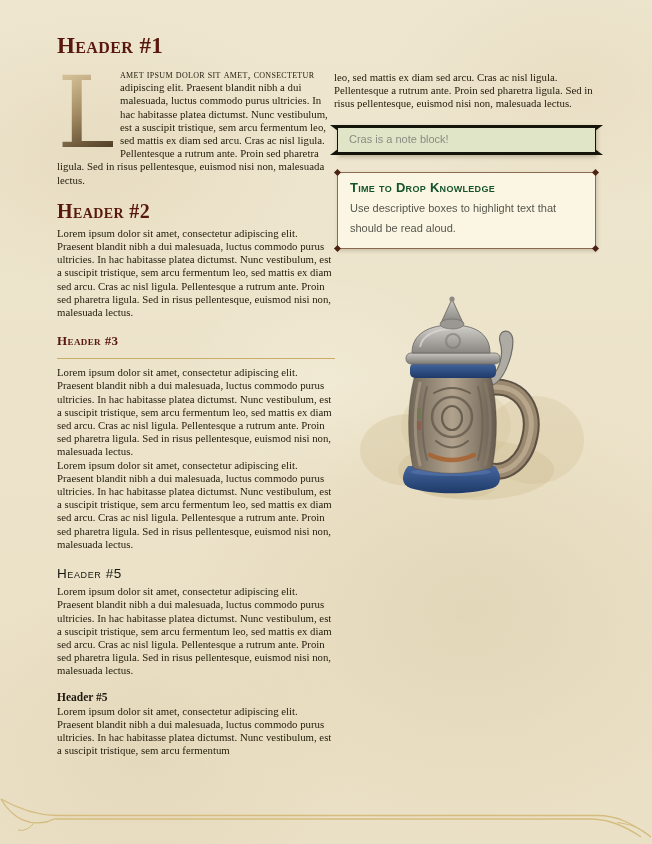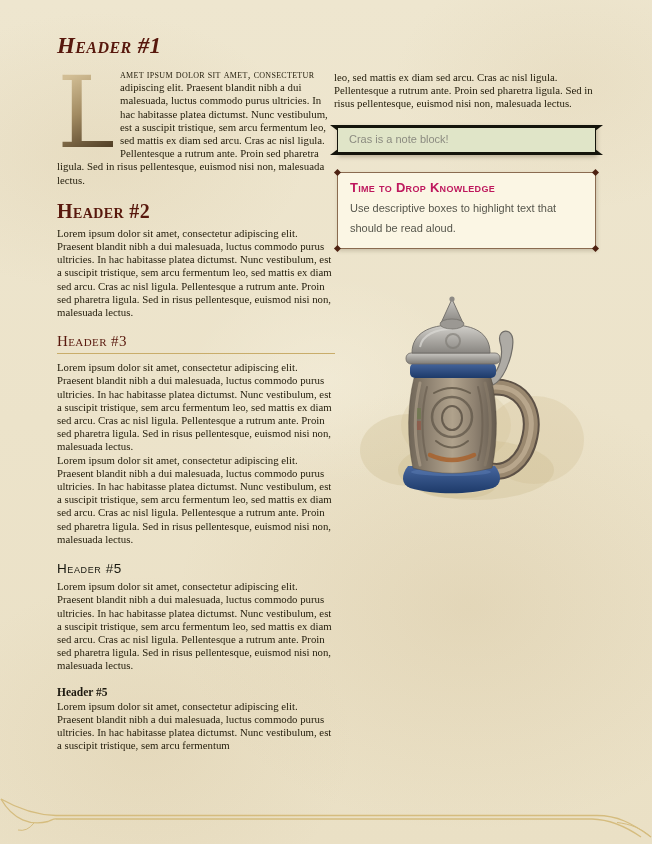--- a/index.html
+++ b/index.html
@@ -13,23 +13,23 @@
       radial-gradient(ellipse 300px 240px at 22% 88%, rgba(189,163,115,.13), transparent 70%),
       radial-gradient(ellipse 200px 150px at 50% 45%, rgba(255,252,240,.25), transparent 70%),
       linear-gradient(#EEE6CF,#EAE0C5);
     font-family:"Liberation Serif",serif;color:#26200F;
   }
   .col{position:absolute;}
   .col-left{left:57px;top:33px;width:278px;}
   .col-right{left:334px;top:71px;width:265px;}
   p.body{margin:0;font-size:10.8px;line-height:13.2px;color:#26200F;}
   h1.hb,h2.hb,h3.hb,h4.hb{font-family:"Liberation Serif",serif;font-variant:small-caps;color:#58180D;letter-spacing:.4px;}
-  h1.hb{font-size:23px;font-weight:700;margin:0 0 9px;font-style:italic;}
+  h1.hb{font-size:23px;font-weight:700;margin:0 0 9px;}
   h2.hb{font-size:20px;font-weight:700;margin:13px 0 4px;}
-  h3.hb{font-size:15px;font-weight:400;margin:14px 0 7px;border-bottom:1.6px solid #C9AD6A;padding-bottom:3px;}
+  h3.hb{font-size:13px;font-weight:700;margin:14px 0 7px;border-bottom:1.6px solid #C9AD6A;padding-bottom:9px;}
   h4.hb{font-size:12.5px;font-weight:700;margin:13px 0 3px;}
   h5.hb{font-family:"Liberation Sans",sans-serif;font-variant:small-caps;font-weight:400;font-size:13.5px;color:#17170F;letter-spacing:.6px;margin:15px 0 4px;}
   h6.hb{font-family:"Liberation Serif",serif;font-size:11.5px;font-weight:700;color:#1D1910;margin:13px 0 2px;}
   .dropcap{
     float:left;width:56px;height:86px;margin:5px 7px 0 0;
     font-family:"DejaVu Serif",serif;font-size:100px;line-height:80px;
     color:#7B6547;text-align:center;
   }
   @supports ((-webkit-background-clip:text) or (background-clip:text)){
     .dropcap{
@@ -55,21 +55,21 @@
   .note-body{font-family:"Liberation Sans",sans-serif;font-size:11px;color:#8B8B80;margin:0;}
   
   .desc{
     position:relative;background:#FBF6E4;border:1px solid #8A6B50;
     padding:7px 12px 10px;margin:17px 3px 0 3px;
     box-shadow:1px 2px 4px rgba(60,45,20,.2);
   }
   .desc .dot{position:absolute;width:5px;height:5px;background:#4E2212;transform:rotate(45deg);}
   .dot-tl{left:-3px;top:-3px;} .dot-tr{right:-3px;top:-3px;}
   .dot-bl{left:-3px;bottom:-3px;} .dot-br{right:-3px;bottom:-3px;}
-  .desc-title{font-family:"Liberation Sans",sans-serif;font-variant:small-caps;font-weight:700;font-size:13px;color:#be185d;margin:0 0 3px;letter-spacing:.3px;}
+  .desc-title{font-family:"Liberation Sans",sans-serif;font-variant:small-caps;font-weight:700;font-size:13px;color:#14532d;margin:0 0 3px;letter-spacing:.3px;}
   .desc-body p{font-family:"Liberation Sans",sans-serif;font-size:11px;color:#56564C;line-height:20px;margin:0;}
   .desc-body p.indent{text-indent:12px;margin-top:2px;}
   .desc-body b{color:#3A3A32;}
   .stein{position:absolute;left:356px;top:290px;}
   .flourish{position:absolute;left:0;bottom:6px;}
 </style>
 </head>
 <body>
 
 <div id="page">

